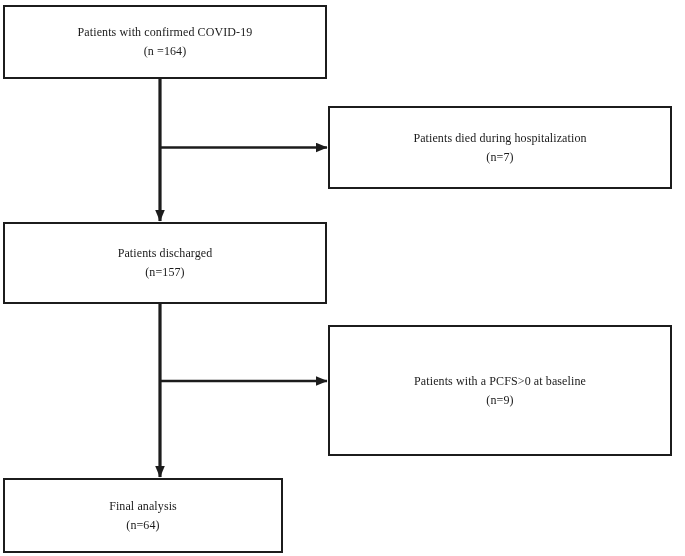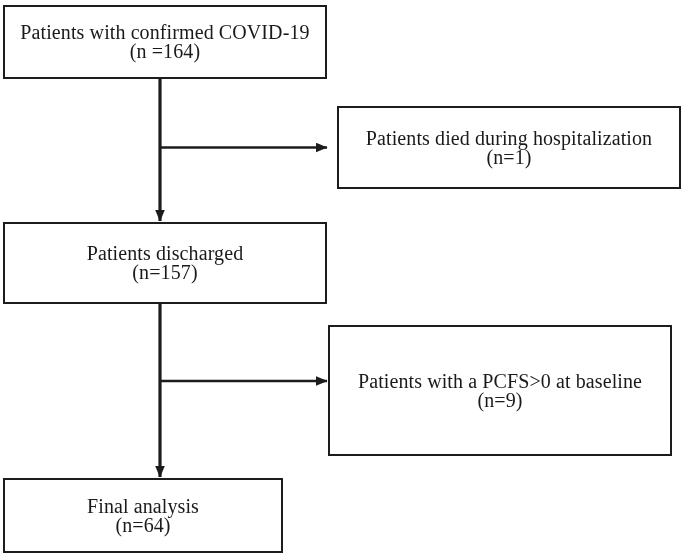--- a/index.html
+++ b/index.html
@@ -27,31 +27,31 @@
     display: flex;
     flex-direction: column;
     align-items: center;
     justify-content: center;
     text-align: center;
     z-index: 3;
   }
   .box-para {
     margin: 0;
     padding: 0;
-    font-size: 20px;
+    font-size: 12px;
     line-height: 19px;
     white-space: pre-line;
     letter-spacing: 0.1px;
   }
   .box-para + .box-para {
     margin-top: 24px;
   }
   
   #box-enrolled    { left: 3px;   top: 5px;   width: 324px; height: 74px; }
-  #box-died        { left: 328px; top: 106px; width: 344px; height: 83px; margin-left: 9px; }
+  #box-died        { left: 328px; top: 106px; width: 344px; height: 83px; }
   #box-discharged  { left: 3px;   top: 222px; width: 324px; height: 82px; }
   #box-excluded    { left: 328px; top: 325px; width: 344px; height: 131px; }
   #box-final       { left: 3px;   top: 478px; width: 280px; height: 75px; }
 
   #connector-layer {
     position: absolute;
     left: 0; top: 0;
     width: 685px;
     height: 556px;
     z-index: 1;
@@ -80,21 +80,21 @@
     <path d="M 160 296 L 160 477" stroke="#1c1c1c" stroke-width="3.2" fill="none" marker-end="url(#arrow-down)"></path>
 
     <path d="M 160 381 L 327 381" stroke="#1c1c1c" stroke-width="2.6" fill="none" marker-end="url(#arrow-right)"></path>
   </svg>
 
   <div class="flow-box" id="box-enrolled">
     <p class="box-para"><span>Patients with confirmed COVID-19</span><br><span>(n =164)</span></p>
   </div>
 
   <div class="flow-box" id="box-died">
-    <p class="box-para"><span>Patients died during hospitalization</span><br><span>(n=1)</span></p>
+    <p class="box-para"><span>Patients died during hospitalization</span><br><span>(n=7)</span></p>
   </div>
 
   <div class="flow-box" id="box-discharged">
     <p class="box-para"><span>Patients discharged</span><br><span>(n=157)</span></p>
   </div>
 
   <div class="flow-box" id="box-excluded">
     <p class="box-para"><span>Patients with a PCFS&gt;0 at baseline</span><br><span>(n=9)</span></p>
   </div>
 

